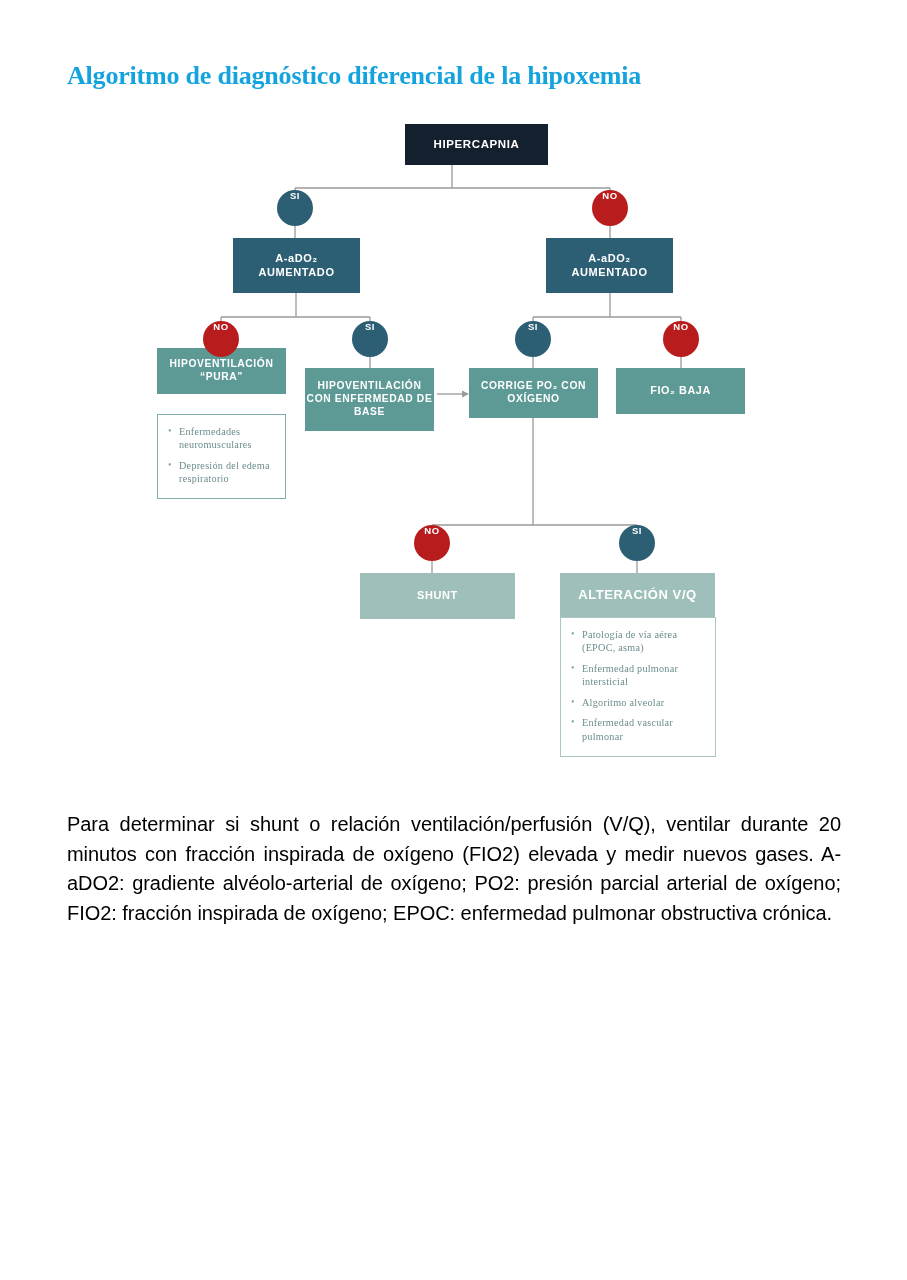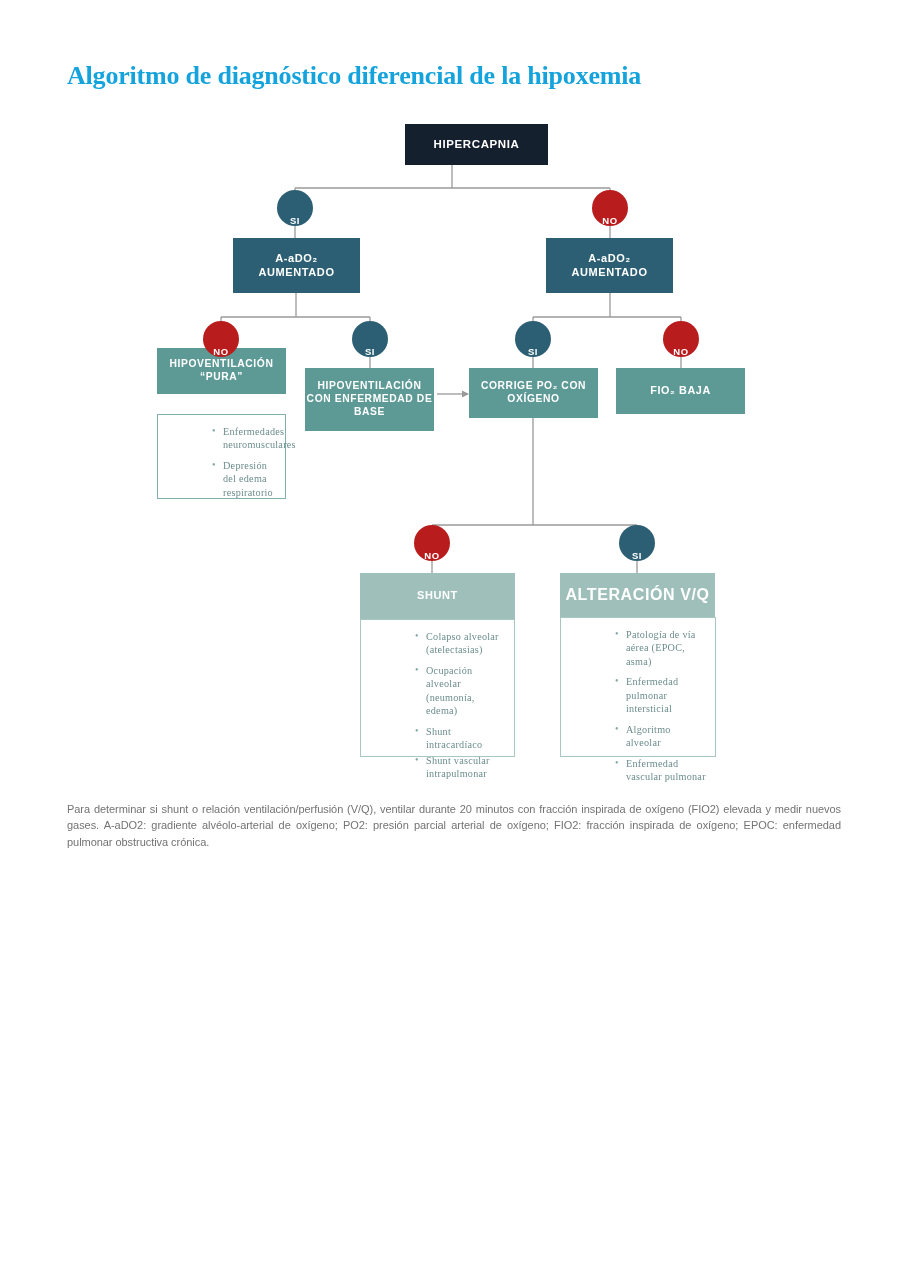--- a/index.html
+++ b/index.html
@@ -51,38 +51,37 @@
 
   .node.navy   { background: #15202f; }
   .node.teal   { background: #2c5f73; }
   .node.mteal  { background: #5d9a96; }
   .node.steal  { background: #9fc0ba; justify-content: center; }
 
   .circle {
     position: absolute;
     border-radius: 50%;
     display: flex;
-    align-items: flex-end;
+    align-items: flex-start;
     justify-content: center;
     color: #ffffff;
     font-weight: bold;
     font-size: 9.5px;
     letter-spacing: 0.6px;
     z-index: 4;
   }
   .circle.si { background: #2c5f73; }
   .circle.no { background: #b91c1c; }
 
   
   .panel {
     position: absolute;
     background: #ffffff;
     border: 1px solid;
     z-index: 2;
-    padding-left: 44px;
   }
   .panel.mteal-b { border-color: #7fb0ab; }
   .panel.steal-b { border-color: #a9c7c1; }
 
   .panel ul {
     margin: 0; padding: 10px 8px 8px 10px;
     list-style: none;
   }
   .panel li {
     font-family: "Liberation Serif", serif;
@@ -103,23 +102,23 @@
     color: #7fa8a4;
   }
   .panel li.tight { margin-bottom: 2px; }
 
   
   #caption {
     position: absolute;
     left: 67px; top: 790px;
     width: 774px;
     font-family: "Liberation Sans", sans-serif;
-    font-size: 11px;
+    font-size: 20px;
     line-height: 1.48;
-    color: #737373;
+    color: #000000;
     text-align: justify;
     letter-spacing: -0.05px;
   }
 </style>
 </head>
 <body>
 
 <div id="page-title">Algoritmo de diagnóstico diferencial de la hipoxemia</div>
 
 <div id="diagram">
@@ -219,30 +218,22 @@
   <div class="circle no" style="left:414px; top:525px; width:36px; height:36px;">
     <span>NO</span>
   </div>
   <div class="circle si" style="left:619px; top:525px; width:36px; height:36px;">
     <span>SI</span>
   </div>
 
   <div class="node steal" style="left:360px; top:573px; width:155px; height:46px; font-size:11px;">
     <span>SHUNT</span>
   </div>
-  <div class="panel steal-b" style="left:360px; top:619px; width:155px; height:138px;">
-    <ul>
-      <li>Colapso alveolar (atelectasias)</li>
-      <li>Ocupación alveolar (neumonía, edema)</li>
-      <li class="tight">Shunt intracardíaco</li>
-      <li>Shunt vascular intrapulmonar</li>
-    </ul>
-  </div>
-
-  <div class="node steal" style="left:560px; top:573px; width:155px; height:44px; font-size:16px;">
+
+  <div class="node steal" style="left:560px; top:573px; width:155px; height:44px; font-size:13px;">
     <span>ALTERACIÓN V/Q</span>
   </div>
   <div class="panel steal-b" style="left:560px; top:617px; width:156px; height:140px;">
     <ul>
       <li>Patología de vía aérea (EPOC, asma)</li>
       <li>Enfermedad pulmonar intersticial</li>
       <li>Algoritmo alveolar</li>
       <li>Enfermedad vascular pulmonar</li>
     </ul>
   </div>

